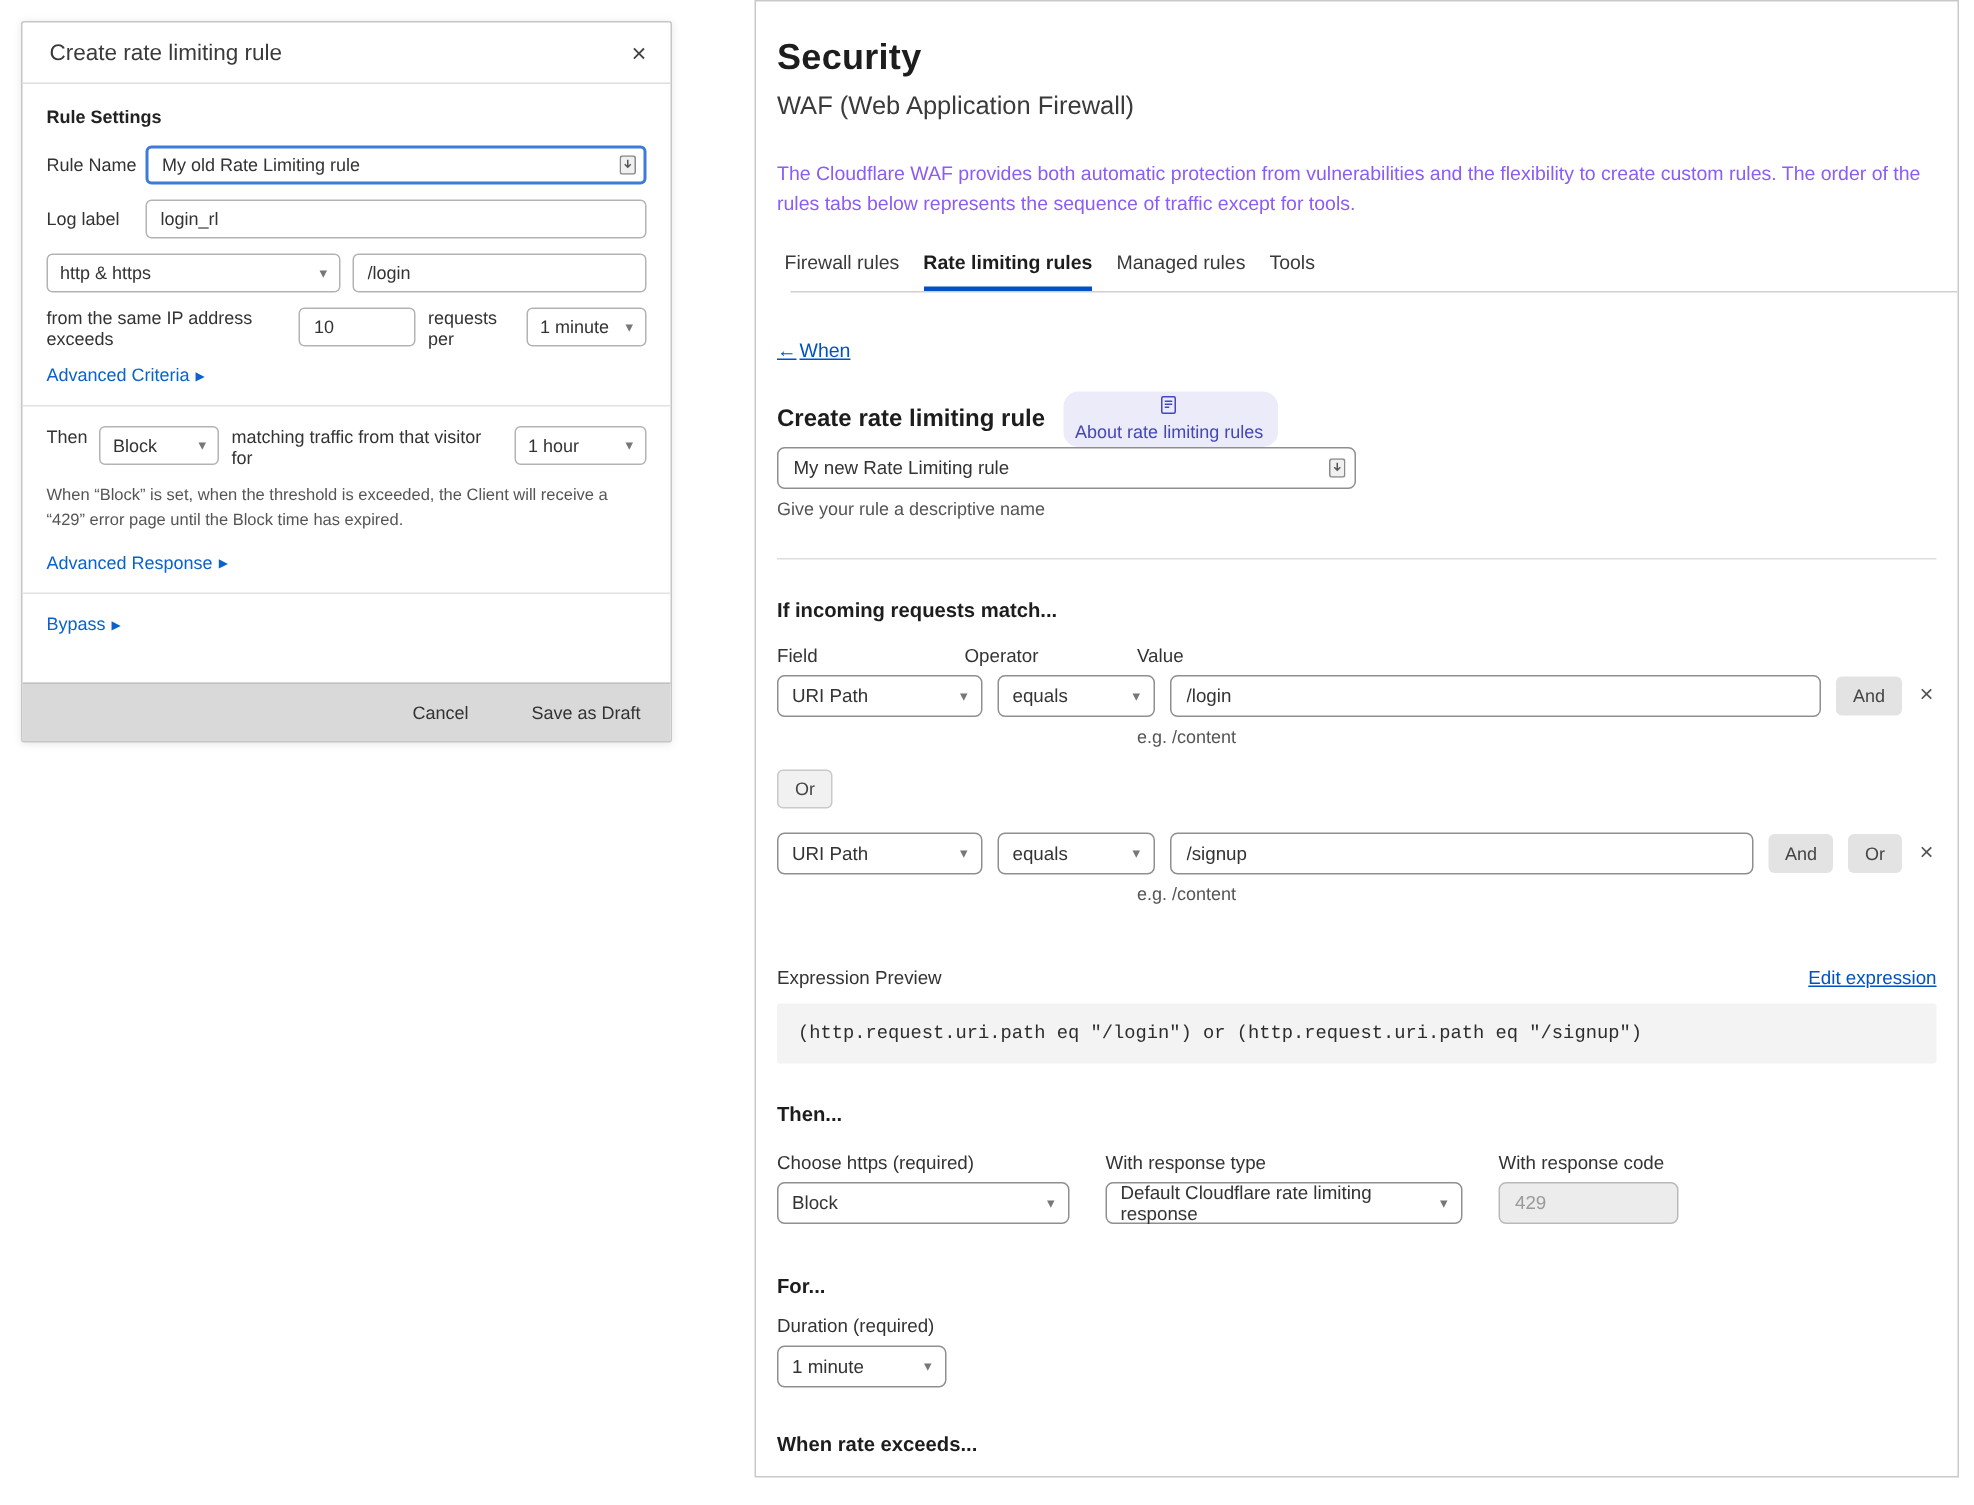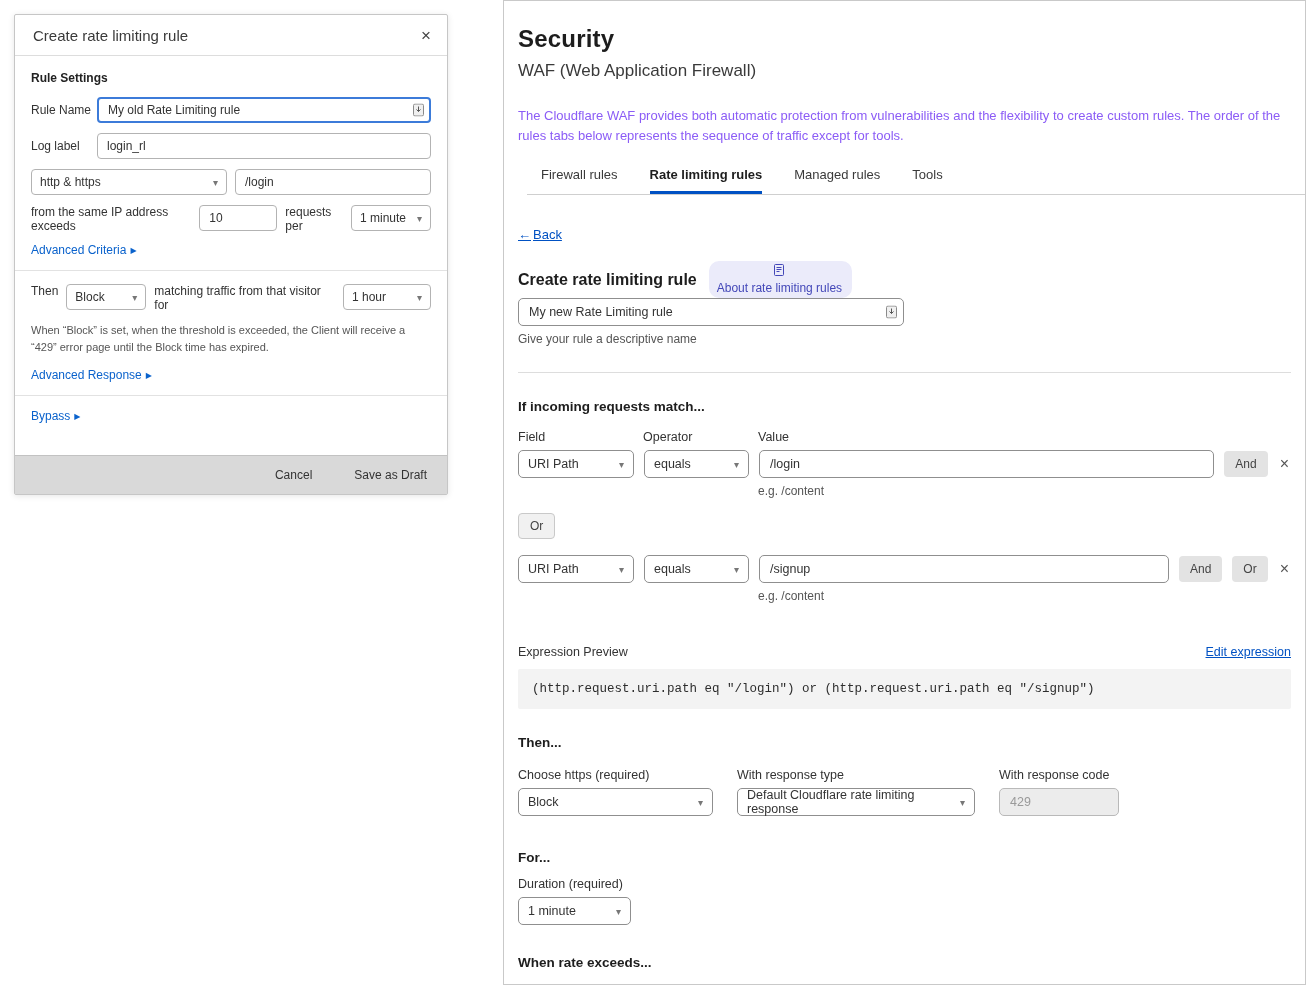--- a/index.html
+++ b/index.html
@@ -37,21 +37,21 @@
   .dialog-footer { background:#d9d9d9; border-top:1px solid #c2c2c2;
     padding:12px 20px; display:flex; justify-content:flex-end; gap:42px; align-items:center; }
   .footbtn { background:none; border:none; font-size:12px; color:#333; cursor:pointer; font-family:"Liberation Sans",sans-serif; }
 
   
   .panel { position:absolute; left:503px; top:0; width:803px; height:985px;
     background:#fff; border:1px solid #c9c9c9; padding:24px 14px 0; overflow:hidden; }
   .page-title { font-size:24px; font-weight:700; color:#1d1d1d; letter-spacing:.2px; }
   .page-subtitle { font-size:17px; font-weight:400; color:#3a3a3a; margin-top:8px; }
   .page-desc { font-size:13px; color:#8b5cf6; line-height:1.5; margin-top:25px; max-width:775px; }
-  .tabs { display:flex; gap:32px; margin:22px 0 0 23px; }
+  .tabs { display:flex; gap:16px; margin:22px 0 0 5px; }
   .tab { font-size:13px; color:#3a3a3a; padding-bottom:9px; cursor:pointer; border-bottom:3px solid transparent; }
   .tab.active { font-weight:700; color:#1d1d1d; border-bottom:3px solid #0051c3; }
   .tabline { border:none; border-top:1px solid #cfcfcf; margin:0 -14px 0 9px; }
   .content { padding-top:30px; }
   .backlink { color:#0051c3; font-size:13px; text-decoration:underline; display:inline-flex; align-items:center; gap:2px; cursor:pointer; }
   .form-title-row { display:flex; align-items:center; gap:12px; margin-top:18px; }
   .form-title { font-size:16px; font-weight:700; color:#1d1d1d; }
   .badge { display:inline-flex; align-items:center; gap:5px; background:#ebebfa; color:#4347b8;
     font-size:12px; padding:3px 10px 3px 8px; border-radius:10px; cursor:pointer;flex-direction:column; }
   .fieldlabel { font-size:12.5px; color:#333; margin:20px 0 6px; }
@@ -63,21 +63,21 @@
   .sect-divider { border:none; border-top:1px solid #ddd; margin:26px 0 0; }
   .h4 { font-size:13.5px; font-weight:700; color:#1d1d1d; }
   .match-h { margin:26px 0 16px; }
   .collabels { display:flex; gap:10px; font-size:12.5px; color:#333; margin-bottom:6px; }
   .col-field { width:115px; flex:none; }
   .col-op { width:105px; flex:none; }
   .rule-row { display:flex; gap:10px; align-items:center; }
   .rsel { height:28px; border:1px solid #8f8f8f; border-radius:5px; background:#fff;
     display:flex; align-items:center; justify-content:space-between; padding:0 9px;
     font-size:12.5px; color:#333; cursor:pointer; }
-  .rsel.w-field { width:116px; flex:none; }
+  .rsel.w-field { width:137px; flex:none; }
   .rsel.w-op { width:105px; flex:none; }
   .rule-row .inputwrap { flex:1; }
   .graybtn { background:#e3e3e3; border:none; border-radius:4px; padding:6px 11px;
     font-size:12px; color:#444; cursor:pointer; font-family:"Liberation Sans",sans-serif; flex:none; }
   .xbtn { background:none; border:none; font-size:16px; color:#555; cursor:pointer; flex:none; padding:0 2px; }
   .rowhint { font-size:12px; color:#555; margin:6px 0 0 240px; }
   .orconn { background:#f1f1f1; border:1px solid #c9c9c9; border-radius:4px; padding:5px 11px;
     font-size:12px; color:#444; cursor:pointer; margin:15px 0 16px; font-family:"Liberation Sans",sans-serif; }
   .expr-head { display:flex; justify-content:space-between; align-items:flex-end; margin-top:42px; }
   .expr-label { font-size:12.5px; color:#333; }
@@ -200,21 +200,21 @@
       <div class="tab">Firewall rules</div>
       <div class="tab active">Rate limiting rules</div>
       <div class="tab">Managed rules</div>
       <div class="tab">Tools</div>
     </div>
     <hr class="tabline">
 
     <div class="content">
       <a class="backlink">
         <span>←</span>
-          <span>Back</span>
+          <span>When</span>
       </a>
 
       <div class="form-title-row">
         <span class="form-title">Create rate limiting rule</span>
         <span class="badge">
           <svg width="10" height="12" viewBox="0 0 10 12">
               <rect x="0.5" y="0.5" width="9" height="11" rx="1" fill="none" stroke="#4347b8"></rect>
               <path d="M2.5 3.5h5M2.5 5.5h5M2.5 7.5h3" stroke="#4347b8"></path>
             </svg>
           <span>About rate limiting rules</span>

